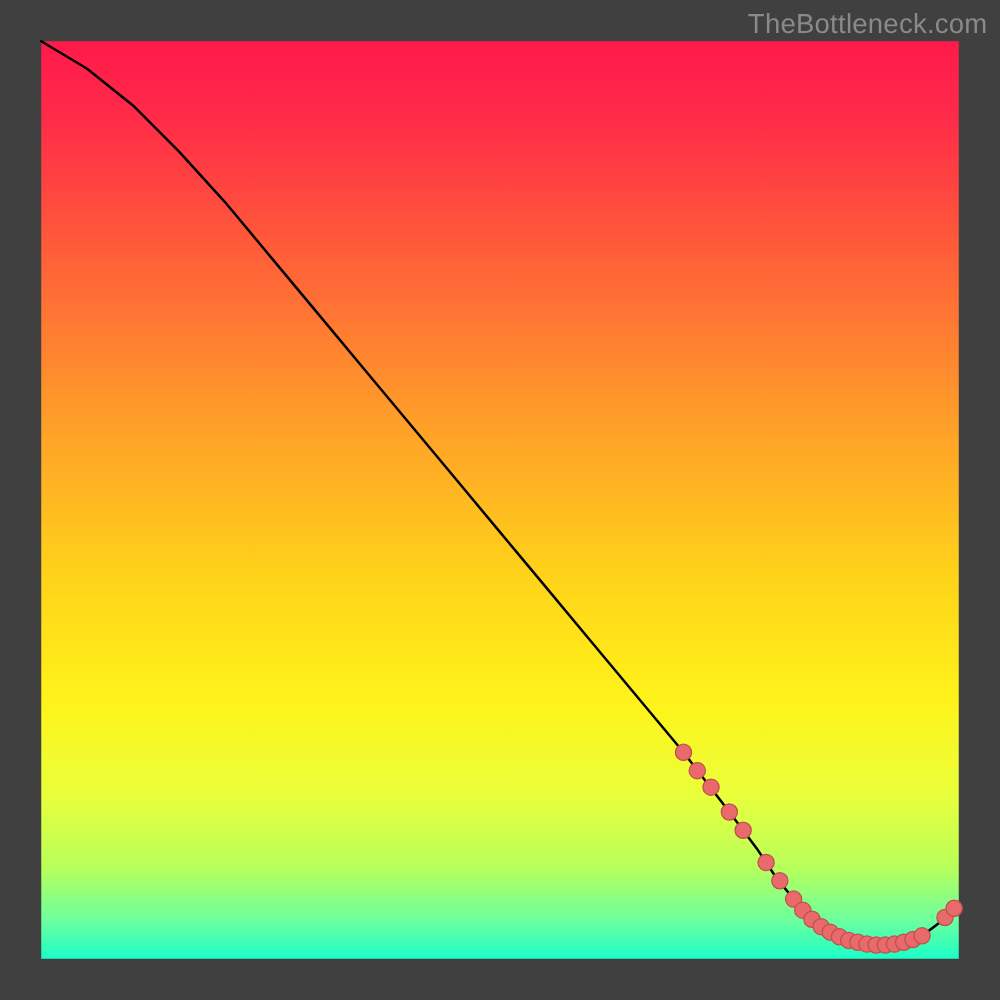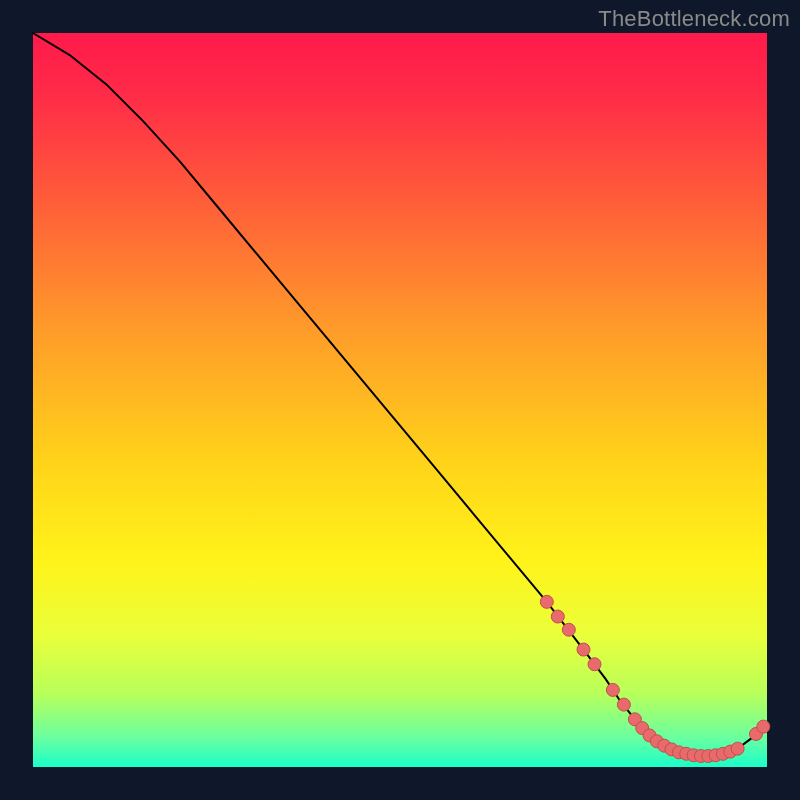--- a/index.html
+++ b/index.html
@@ -1,21 +1,21 @@
 <!DOCTYPE html>
 <html><head>
 <meta charset="utf-8">
 <style>
   * { margin: 0; padding: 0; box-sizing: border-box; }
   html, body { width: 800px; height: 800px; overflow: hidden; background: #000; }
   .stage {
     position: relative;
     width: 800px;
     height: 800px;
-    background: #0f172a;
+    background: #404040;
   }
   .plot-area {
     position: absolute;
     left: 33px;
     top: 33px;
     width: 734px;
     height: 734px;
     background: linear-gradient(to bottom,
       #ff1a4b 0%,
       #ff2a48 8%,

